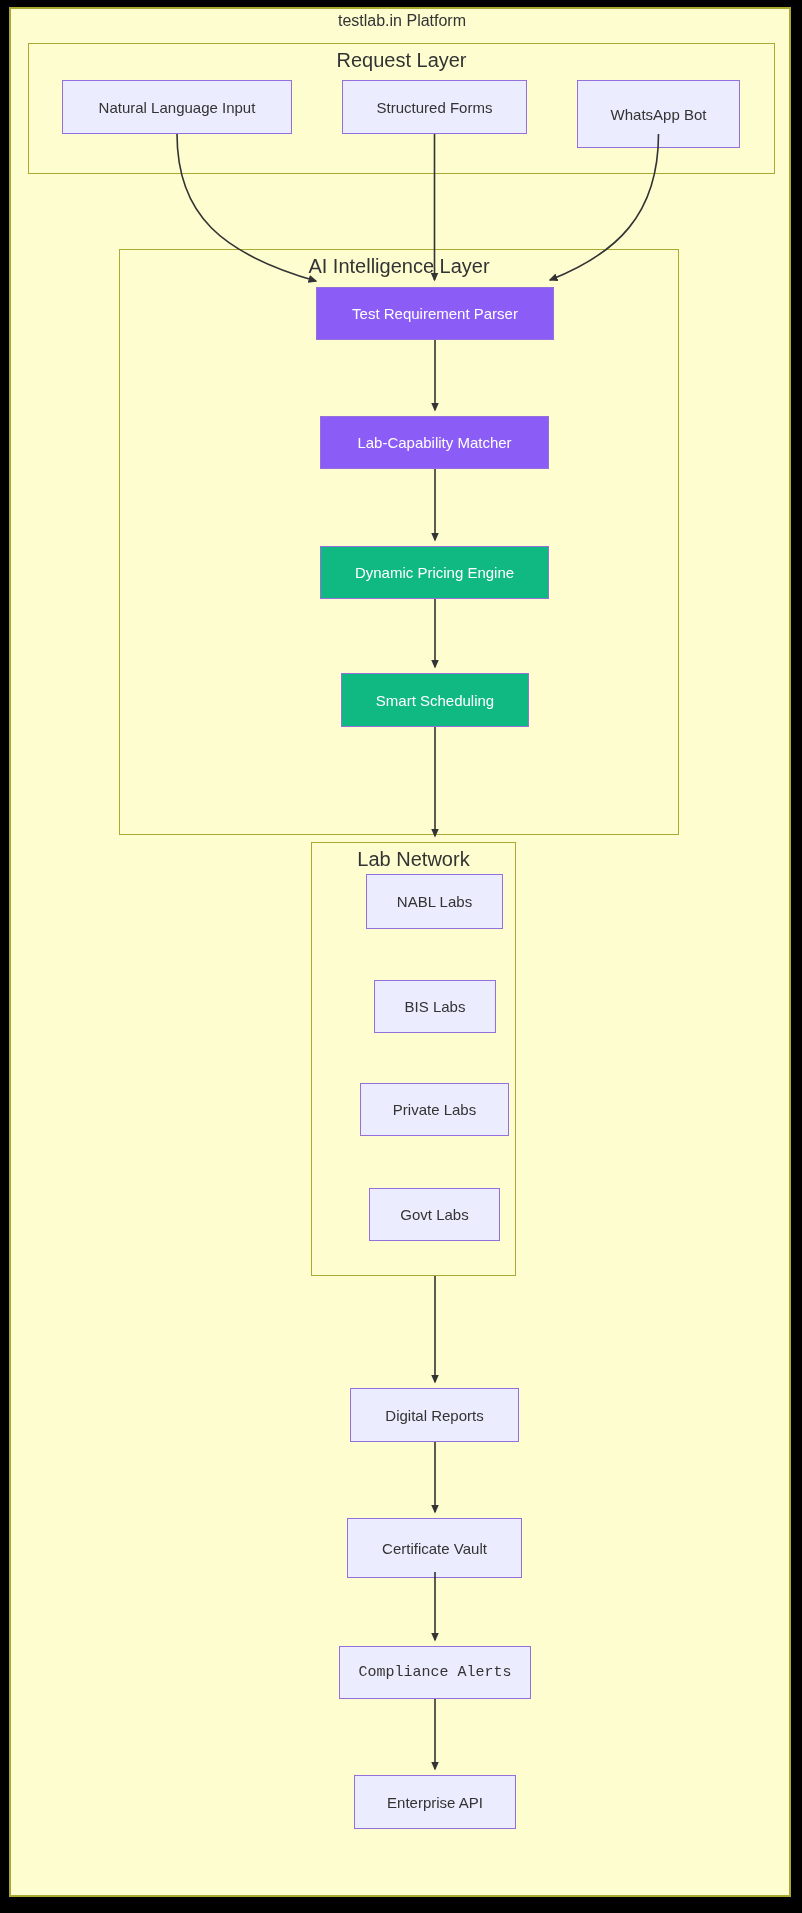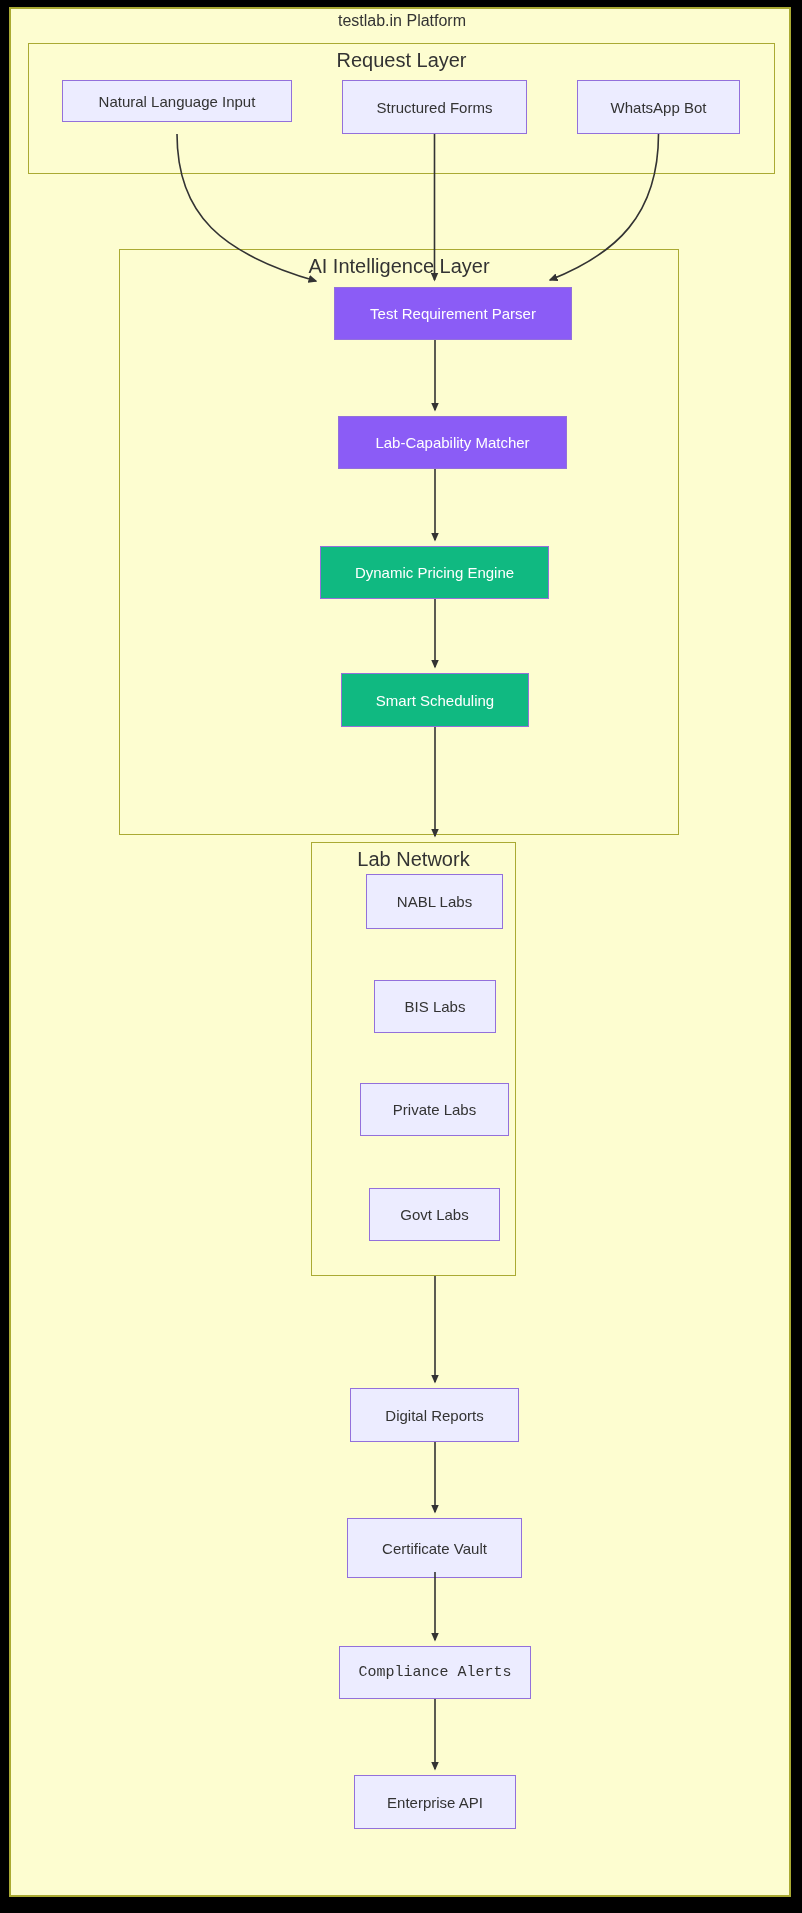--- a/index.html
+++ b/index.html
@@ -26,40 +26,40 @@
   }
   .cluster-label{
     position:absolute;top:5px;left:0;width:100%;text-align:center;
     font-size:20px;color:var(--text);white-space:nowrap;
   }
   .node{
     position:absolute;display:flex;align-items:center;justify-content:center;
     background:var(--node_fill);border:1px solid var(--node_border);box-sizing:border-box;
     font-size:15px;color:var(--text);white-space:nowrap;text-align:center;
   }
-  .node.purple{background:var(--ai_purple);color:var(--text_on_color);margin-left:18px;}
+  .node.purple{background:var(--ai_purple);color:var(--text_on_color);}
   .node.green{background:var(--ai_green);color:var(--text_on_color);}
   #edge-layer{position:absolute;left:0;top:0;pointer-events:none;}
   .edge{stroke:var(--edge);stroke-width:1.6;fill:none;}
   #arrow-tip-path{fill:var(--edge);}
 </style>
 </head>
 <body>
 
 <div id="page">
   <div id="canvas"></div>
 
   <div class="diagram-title">testlab.in Platform</div>
 
   <div class="cluster" style="left:28px;top:43px;width:747px;height:131px;">
     <div class="cluster-label">Request Layer</div>
   </div>
-  <div class="node" style="left:62px;top:80px;width:230px;height:42px;">Natural Language Input</div>
+  <div class="node" style="left:62px;top:80px;width:230px;height:54px;">Natural Language Input</div>
   <div class="node" style="left:342px;top:80px;width:185px;height:54px;">Structured Forms</div>
-  <div class="node" style="left:577px;top:80px;width:163px;height:54px;">WhatsApp Bot</div>
+  <div class="node" style="left:577px;top:80px;width:163px;height:68px;">WhatsApp Bot</div>
 
   <div class="cluster" style="left:119px;top:249px;width:560px;height:586px;">
     <div class="cluster-label">AI Intelligence Layer</div>
   </div>
   <div class="node purple" style="left:316px;top:287px;width:238px;height:53px;">Test Requirement Parser</div>
   <div class="node purple" style="left:320px;top:416px;width:229px;height:53px;">Lab-Capability Matcher</div>
   <div class="node green" style="left:320px;top:546px;width:229px;height:53px;">Dynamic Pricing Engine</div>
   <div class="node green" style="left:341px;top:673px;width:188px;height:54px;">Smart Scheduling</div>
 
   <div class="cluster" style="left:311px;top:842px;width:205px;height:434px;">

